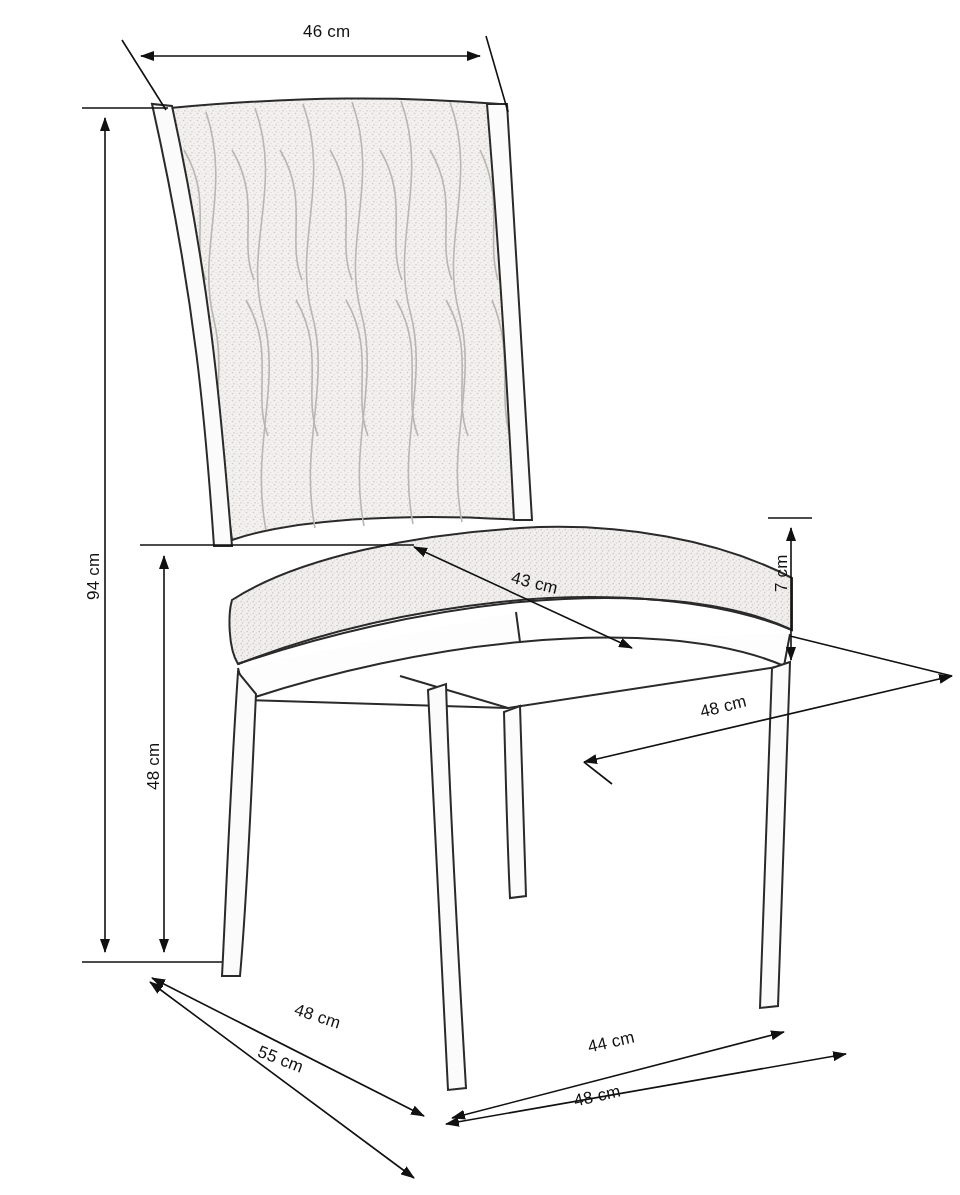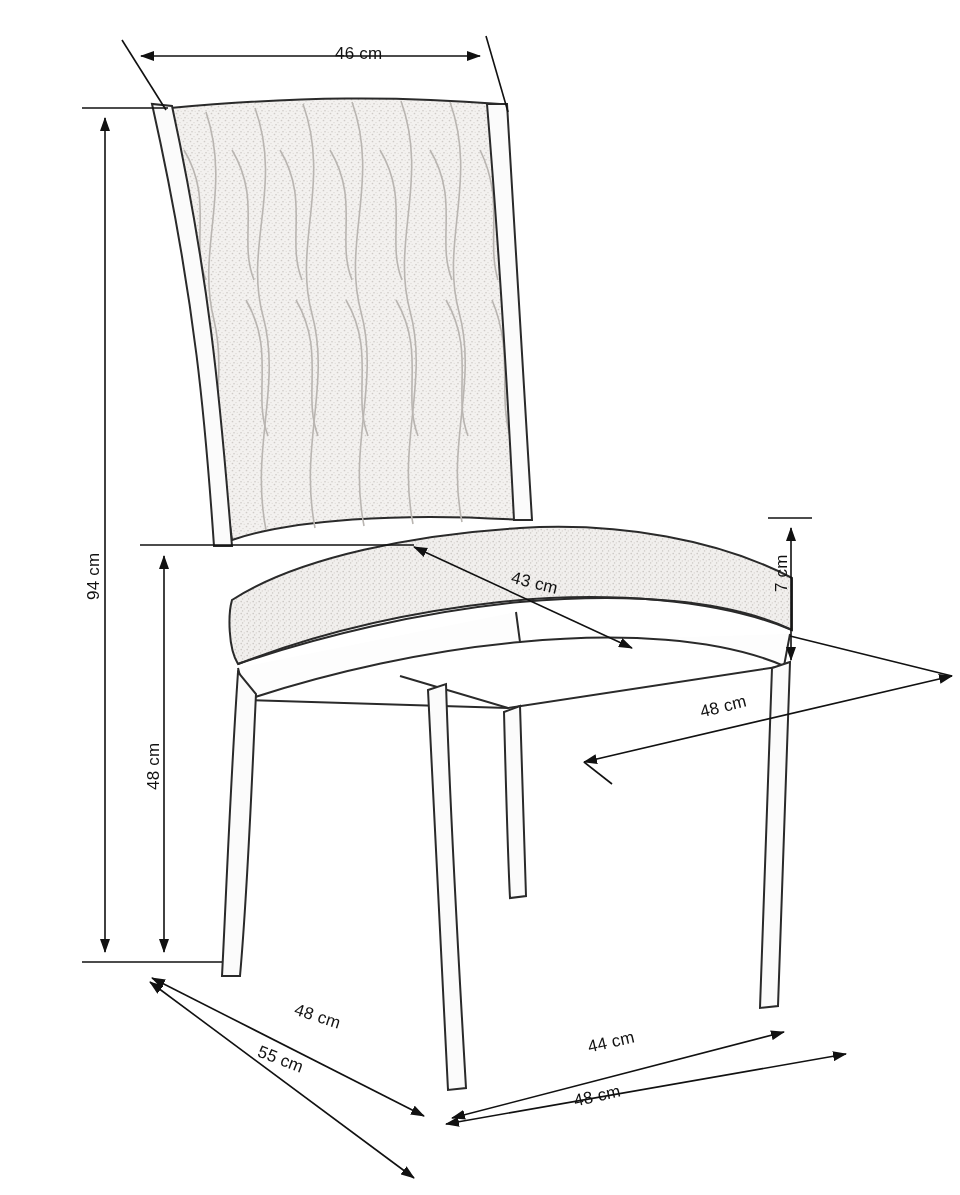--- a/index.html
+++ b/index.html
@@ -157,21 +157,21 @@
       <line x1="152" y1="978" x2="424" y2="1116" marker-start="url(#arrT)" marker-end="url(#arrH)"></line>
 
       <line x1="150" y1="982" x2="414" y2="1178" marker-start="url(#arrT)" marker-end="url(#arrH)"></line>
 
       <line x1="452" y1="1118" x2="784" y2="1032" marker-start="url(#arrT)" marker-end="url(#arrH)"></line>
 
       <line x1="446" y1="1124" x2="846" y2="1054" marker-start="url(#arrT)" marker-end="url(#arrH)"></line>
     </g>
   </svg>
 
-  <div class="dim-label" style="left:303px; top:44px;margin-left:32px;">46 cm</div>
+  <div class="dim-label" style="left:303px; top:22px;">46 cm</div>
 
   <div class="dim-label rot90" style="left:84px; top:600px;">94 cm</div>
 
   <div class="dim-label rot90" style="left:144px; top:790px;">48 cm</div>
 
   <div class="dim-label rot-diag-a" style="left:514px; top:568px;">43 cm</div>
 
   <div class="dim-label rot90" style="left:772px; top:592px;">7 cm</div>
 
   <div class="dim-label rot-diag-c" style="left:698px; top:703px;">48 cm</div>

